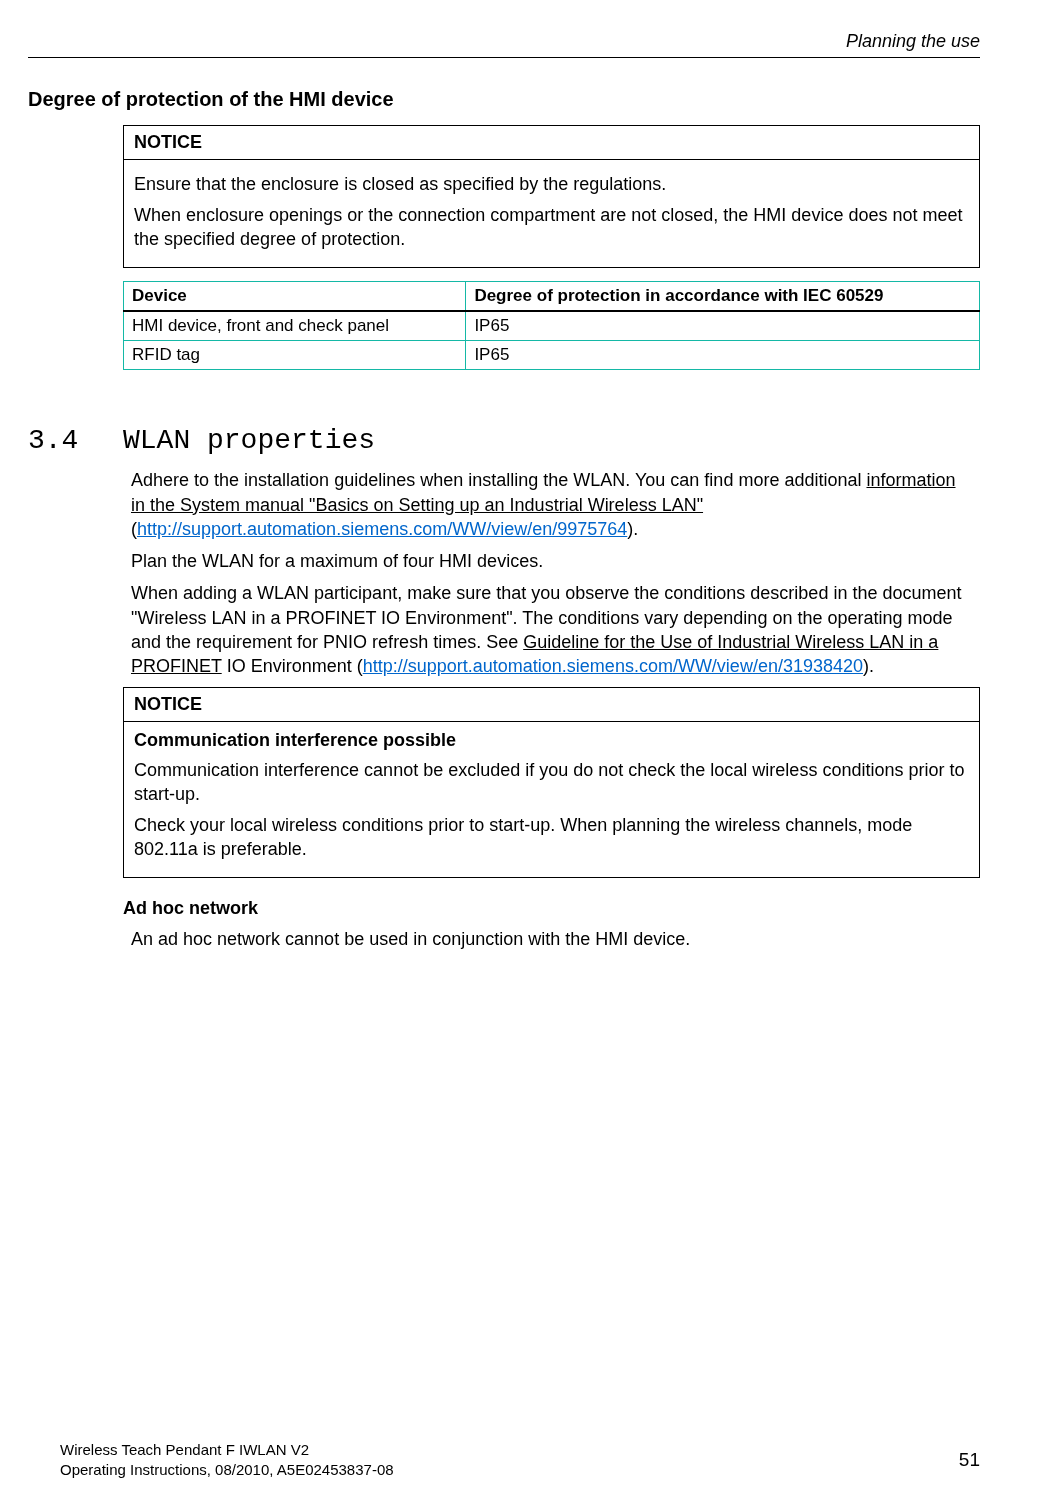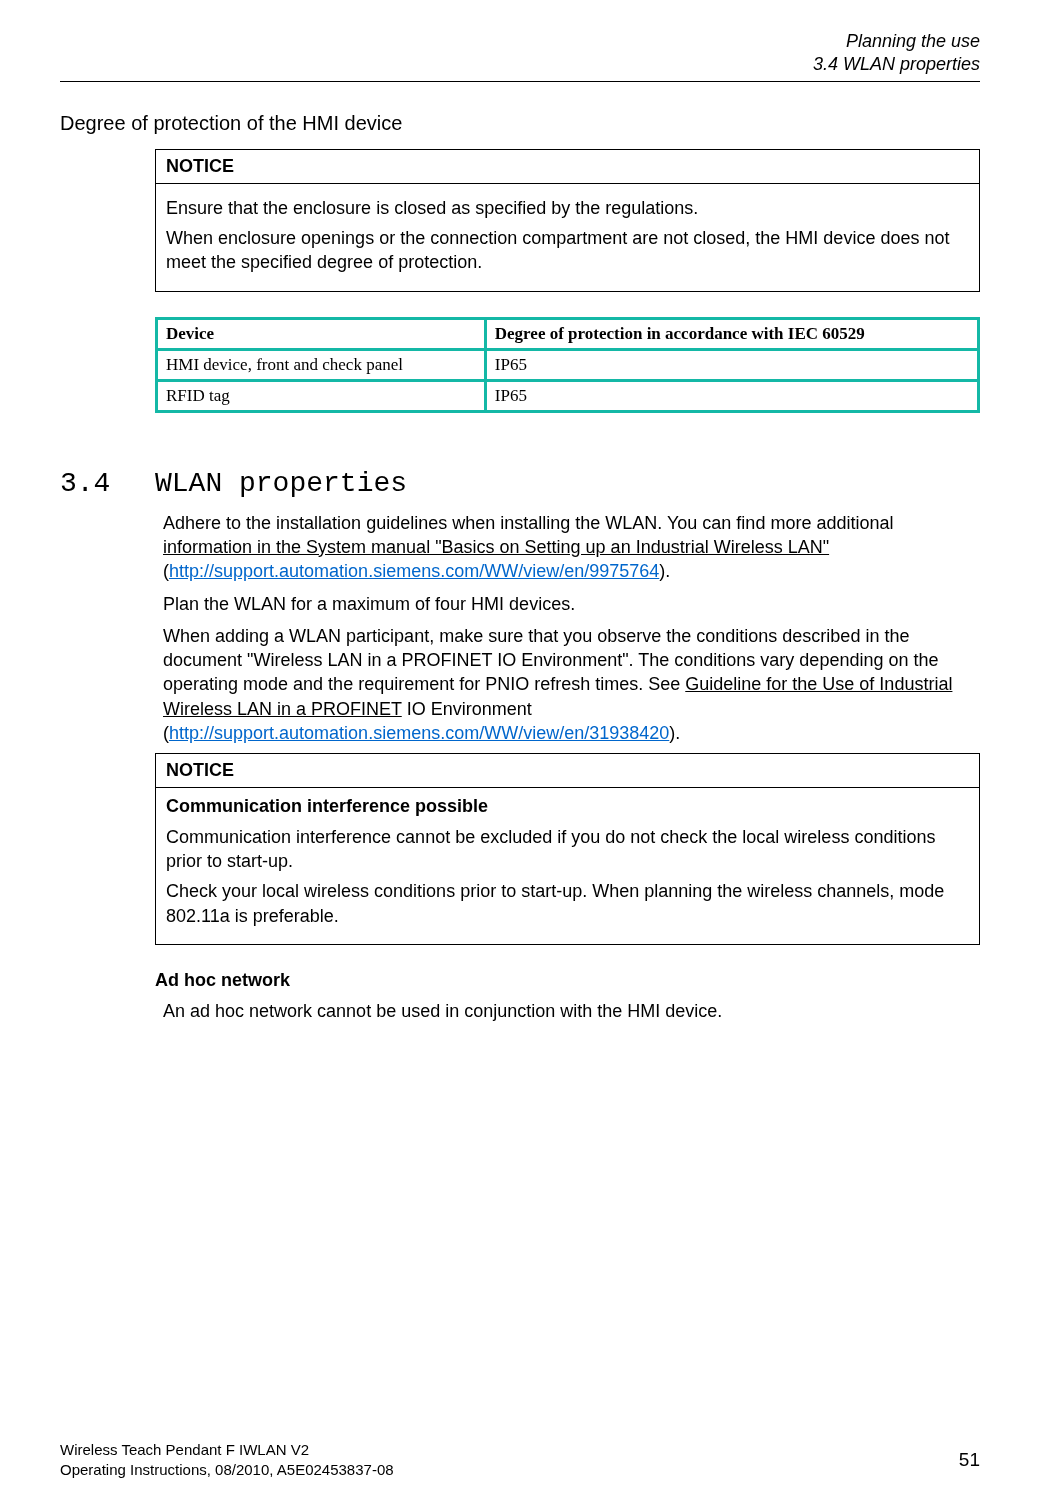--- a/index.html
+++ b/index.html
@@ -7,43 +7,43 @@
       margin: 0;
       padding: 0;
       background: #fff;
       color: #000;
     }
     .page {
       width: 1040px;
       height: 1509px;
       position: relative;
       box-sizing: border-box;
-      padding: 30px 60px 40px 60px;
+      padding: 30px 60px 40px 28px;
     }
     .header-right {
       text-align: right;
       font-style: italic;
       font-size: 18px;
       line-height: 1.3;
       border-bottom: 1px solid #000;
       padding-bottom: 4px;
       margin-bottom: 30px;
     }
     .section-heading {
-      font-weight: normal;
+      font-weight: bold;
       font-size: 20px;
       margin-bottom: 14px;
       margin-top: 20px;
     }
     .indent {
       margin-left: 95px;
     }
     .notice-box {
       border: 1.5px solid #000;
-      margin-bottom: 25px;
+      margin-bottom: 13px;
     }
     .notice-title {
       font-weight: bold;
       font-size: 18px;
       padding: 6px 10px;
       border-bottom: 1.5px solid #000;
     }
     .notice-body {
       padding: 6px 10px 10px 10px;
       font-size: 18px;
@@ -58,24 +58,23 @@
       margin: 6px 0;
     }
     table.data {
       border-collapse: collapse;
       width: 100%;
       margin-top: 10px;
       margin-bottom: 30px;
       font-size: 17px;
     }
     table.data th, table.data td {
-      border: 3px solid #14b8a6;
+      border: 1px solid #14b8a6;
       padding: 4px 8px;
       text-align: left;
-      font-family: Liberation Serif, serif;
     }
     table.data th {
       font-weight: bold;
       border-bottom: 2px solid #000;
     }
     .h2-row {
       display: flex;
       align-items: baseline;
       margin-top: 55px;
       margin-bottom: 12px;
@@ -126,21 +125,20 @@
       font-size: 19px;
     }
   </style>
 </head>
 <body>
 
 <div class="page">
 
   <div class="header-right">
     <div>Planning the use</div>
-    <div>3.4 WLAN properties</div>
   </div>
 
   <div class="section-heading">Degree of protection of the HMI device</div>
 
   <div class="indent">
     <div class="notice-box">
       <div class="notice-title">NOTICE</div>
       <div class="notice-body">
         <p>Ensure that the enclosure is closed as specified by the regulations.</p>
         <p>When enclosure openings or the connection compartment are not closed, the HMI device does not meet the specified degree of protection.</p>

